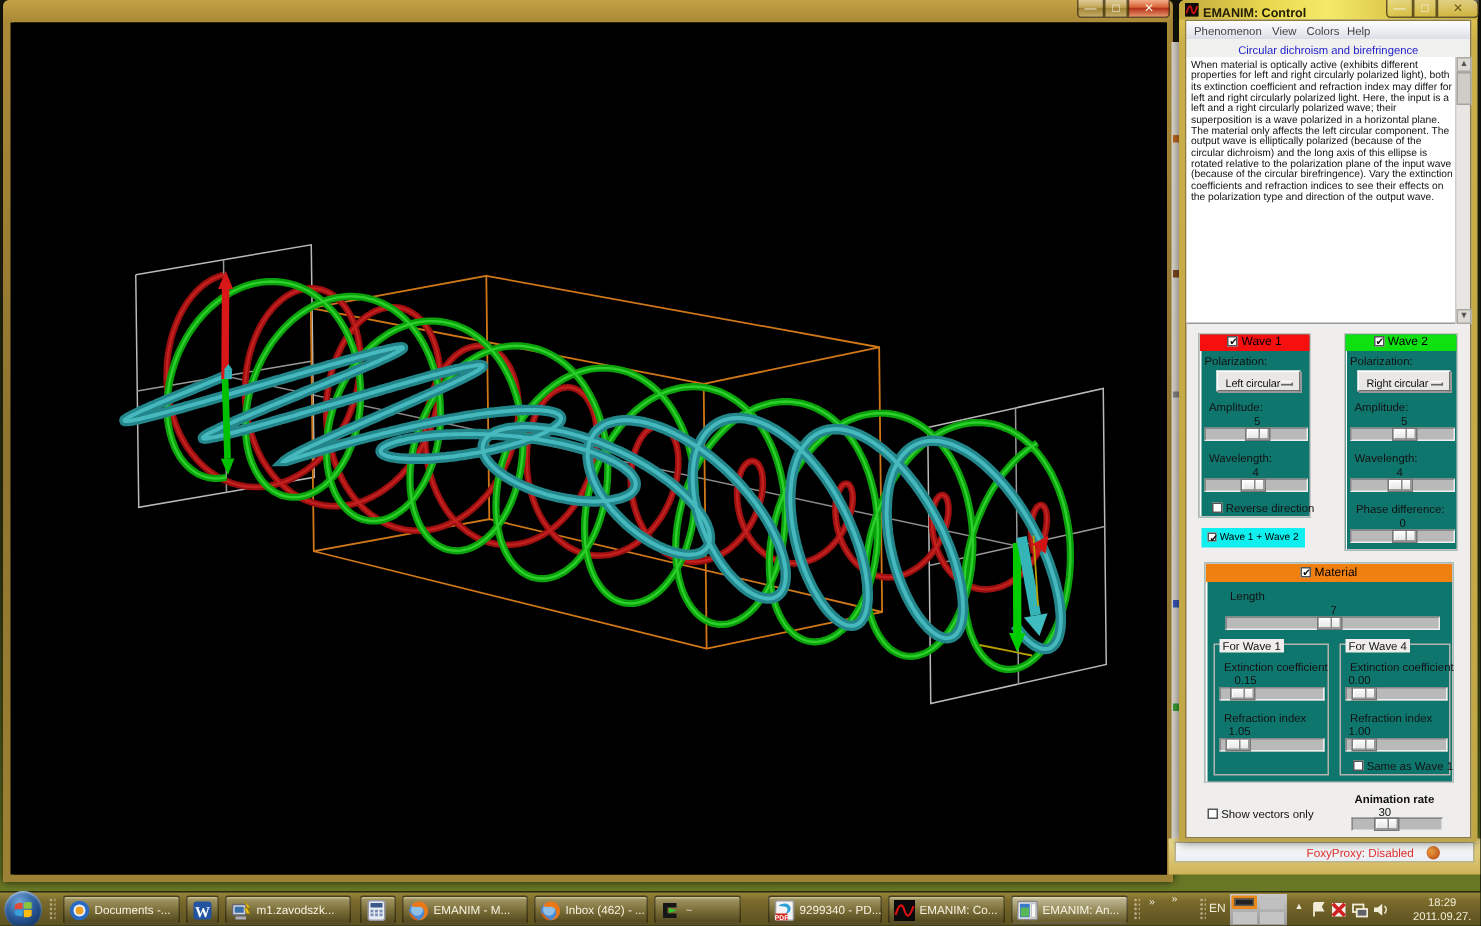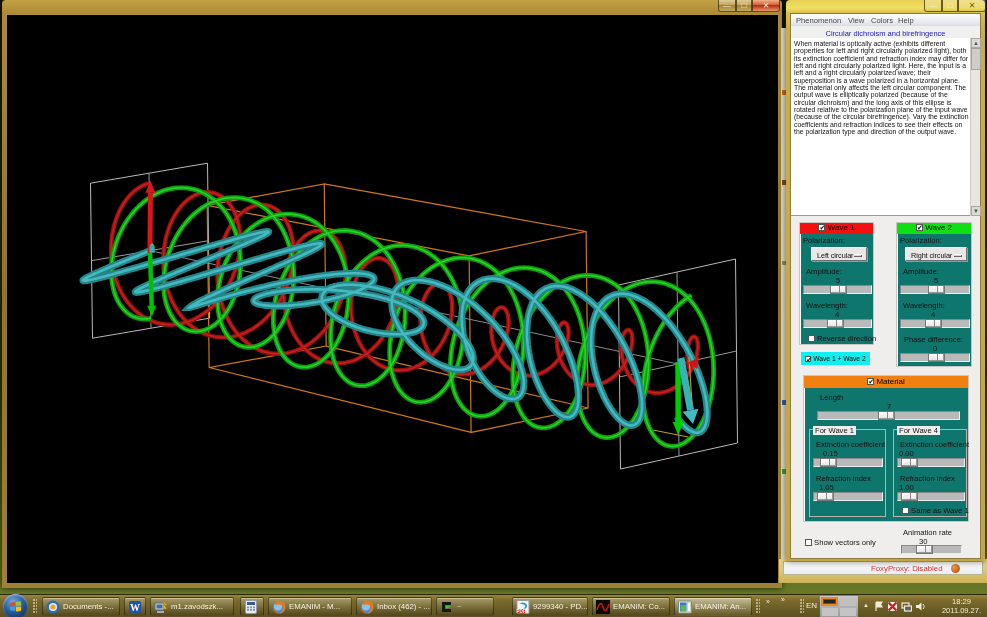--- a/index.html
+++ b/index.html
@@ -125,20 +125,29 @@
   <div class="abs" style="left:1px;top:545px;width:4px;height:5px;background:#c06820"></div>
 </div>
 
 <div id="ffstatus">
     <div class="bar"></div>
     <div class="fp">FoxyProxy: Disabled</div>
   <div class="abs" style="left:172px;top:5px;width:9px;height:9px;border-radius:50%;background:radial-gradient(circle at 35% 35%,#f0a040,#b04010);"></div>
 </div>
 
 <div id="cwin">
+  <div id="ctitle">
+      <div id="cicon">
+        <svg width="9" height="9">
+          <rect width="9" height="9" fill="#0a0a0a"></rect>
+          <path d="M1 7 C2.5 1,4 1,4.5 4.5 C5 8,6.5 8,8 2" stroke="#d01010" stroke-width="1.2" fill="none"></path>
+        </svg>
+      </div>
+      <div class="txt">EMANIM: Control</div>
+    </div>
   <div class="capbtns" style="left:138px;">
       <div class="cb min" style="background:linear-gradient(180deg,rgba(255,255,255,.3),rgba(200,170,60,.15));">—</div>
       <div class="cb max" style="background:linear-gradient(180deg,rgba(255,255,255,.3),rgba(200,170,60,.15));">□</div>
       <div class="cb cls" style="background:linear-gradient(180deg,rgba(255,255,255,.35),rgba(210,180,70,.2));color:#6a5a18;">✕</div>
     </div>
   <div id="cinner">
     <div id="cmenu">
         <span style="left:5px">Phenomenon</span>
         <span style="left:57px">View</span>
         <span style="left:80px">Colors</span>
@@ -221,21 +230,21 @@
           </div>
         <div class="lab" style="left:6px;top:44px;">Refraction index</div>
         <div class="val" style="left:5px;top:53px;">1.00</div>
         <div class="slider" style="left:3px;top:62px;width:68px;">
             <div class="thumb" style="left:3px;"></div>
           </div>
         <div class="lab" style="left:8px;top:76px;"><span class="chk"></span> Same as Wave 1</div>
       </div>
     </div>
     <div class="lab" style="left:14px;top:524px;"><span class="chk"></span> Show vectors only</div>
-    <div class="lab" style="left:112px;top:514px;">Animation rate</div>
+    <div class="lab" style="left:112px;top:514px;font-weight:bold;">Animation rate</div>
     <div class="val" style="left:128px;top:523px;">30</div>
     <div class="slider" style="left:110px;top:531px;width:61px;">
         <div class="thumb" style="left:14px;"></div>
       </div>
   </div>
 </div>
 
 <div id="taskbar">
 
   <div class="abs" style="left:3px;top:-1px;width:25px;height:25px;border-radius:50%;background:radial-gradient(circle at 40% 30%,#6fa8d8 0%,#2a5a9a 45%,#153a6a 75%,#0a2040 100%);box-shadow:inset 0 1px 2px rgba(255,255,255,.6);">

